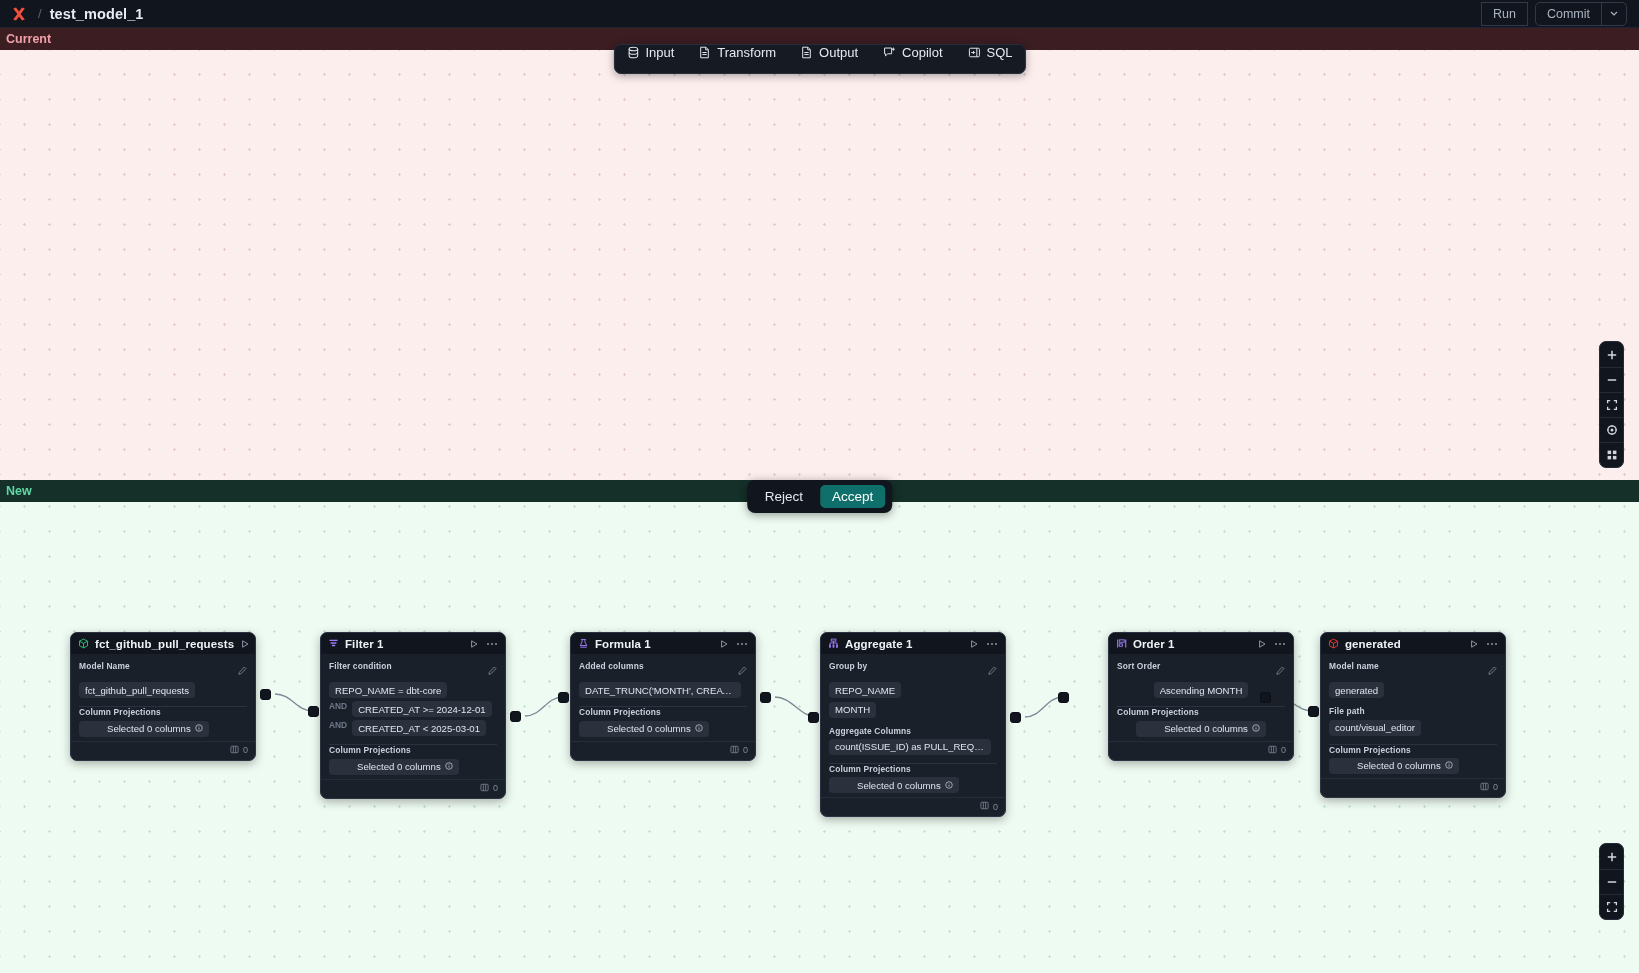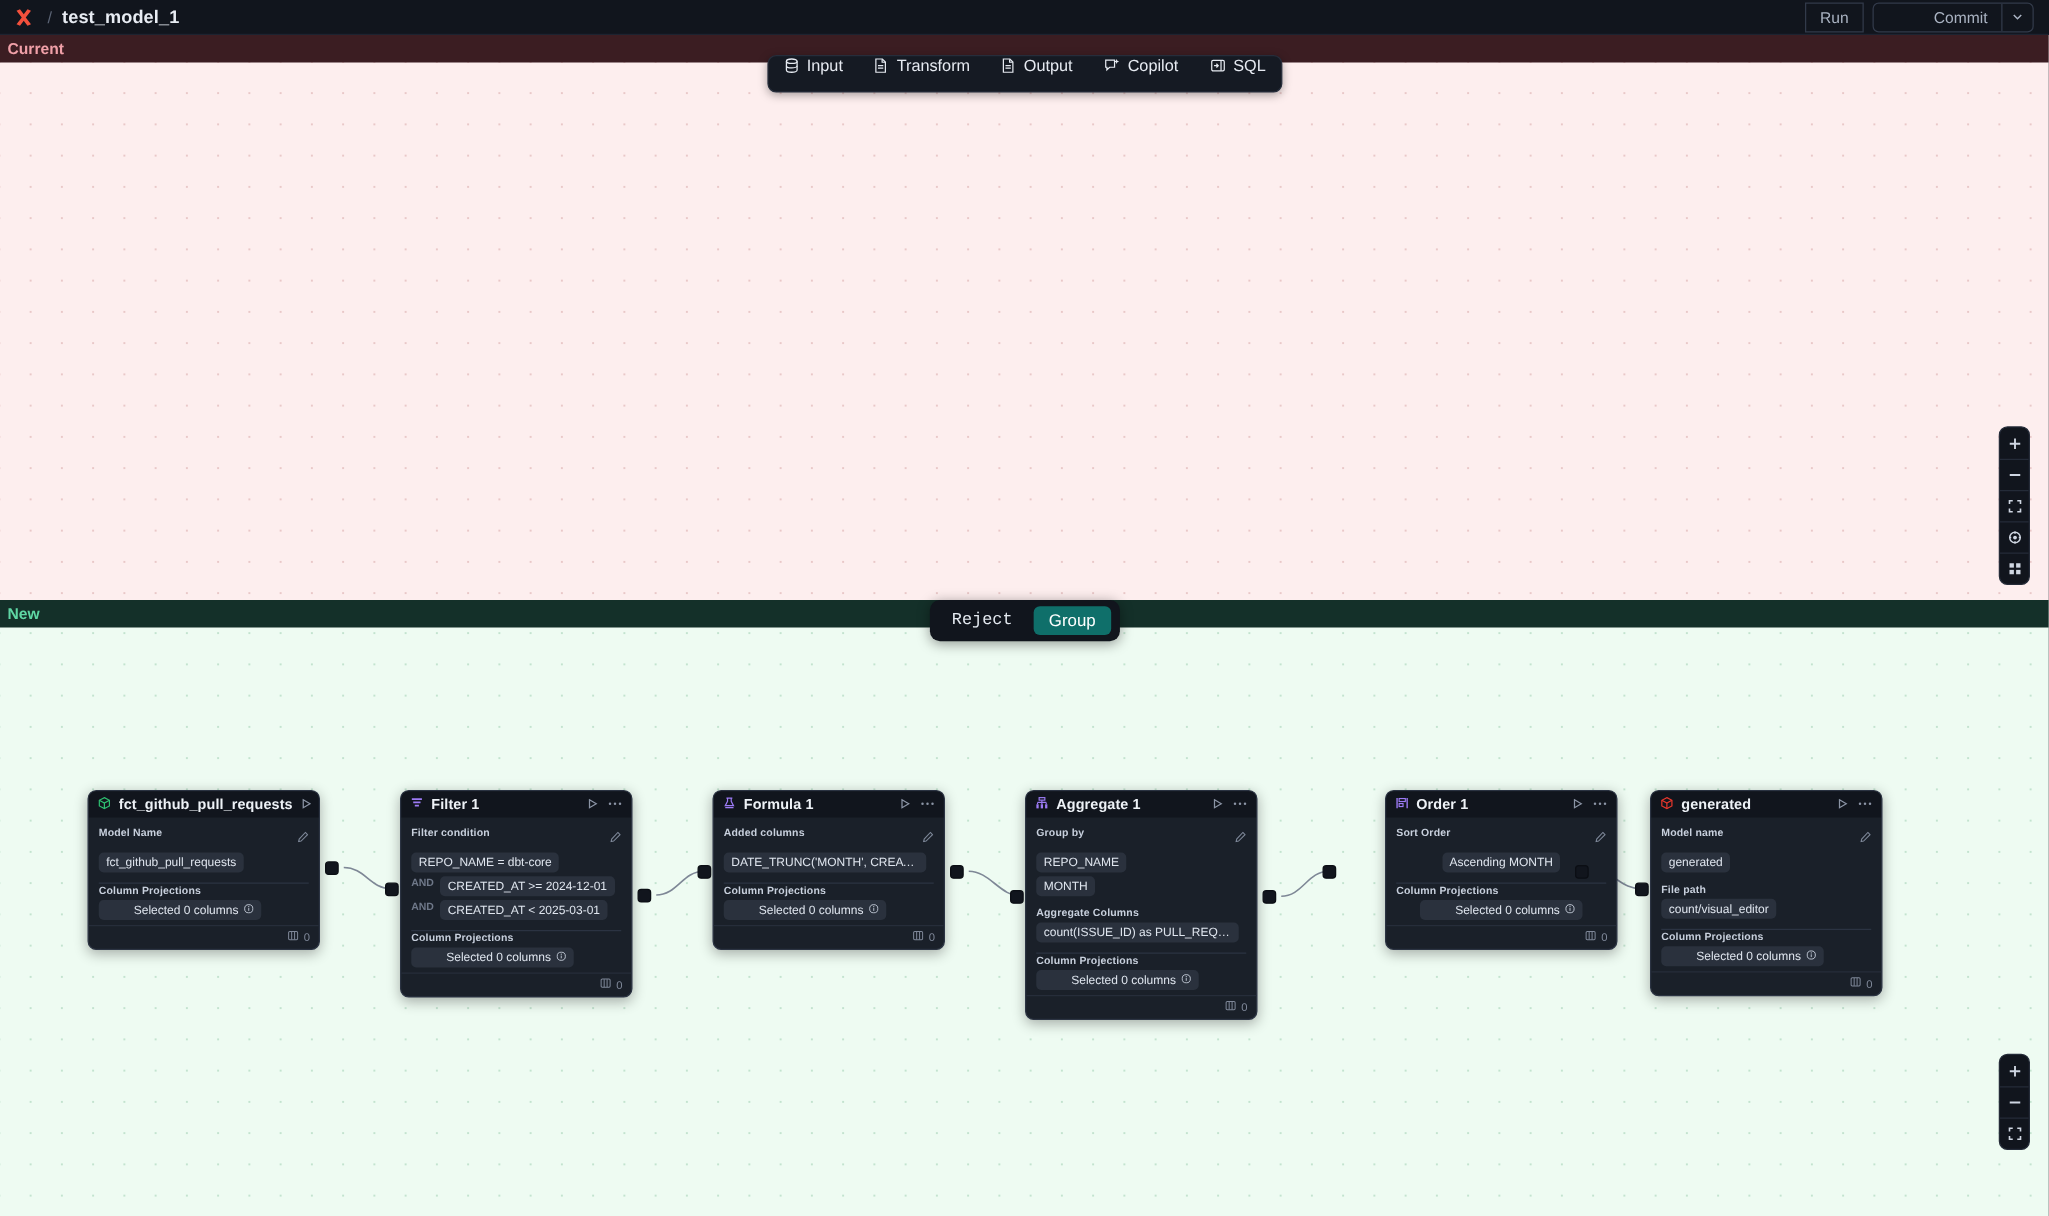--- a/index.html
+++ b/index.html
@@ -22,21 +22,21 @@
   }
   .logo { width: 22px; height: 22px; display: flex; align-items: center; justify-content: center; }
   .crumb-sep { color: #5b6475; font-size: 13px; margin: 0 8px; }
   .crumb-title { color: #e8ecf3; font-size: 14.5px; font-weight: 700; letter-spacing: .1px; }
   .topbar-right { margin-left: auto; display: flex; align-items: center; gap: 7px; padding-right: 4px; }
   .btn-ghost {
     border: 1px solid #323a4a; background: transparent; color: #aab3c2;
     font-size: 12.5px; border-radius: 0; padding: 3px 11px; line-height: 16px;
     font-family: "Liberation Sans", sans-serif; cursor: pointer;
   }
-  .split { display: flex; align-items: stretch; border: 1px solid #323a4a; border-radius: 5px; overflow: hidden; padding-left: 37px; }
+  .split { display: flex; align-items: stretch; border: 1px solid #323a4a; border-radius: 5px; overflow: hidden; }
   .split > .sp { background: transparent; color: #aab3c2; font-size: 12.5px; padding: 3px 11px; line-height: 16px; border: none; cursor: pointer; font-family: "Liberation Sans", sans-serif; }
   .split > .sp + .sp { border-left: 1px solid #323a4a; padding: 3px 7px; }
 
   
   .pane { position: absolute; left: 0; width: 1639px; overflow: hidden; }
   .pane-current { top: 28px; height: 452px; background: #fdeeee; }
   .pane-new { top: 480px; height: 493px; background: #eefbf2; }
 
   .dots-red {
     position: absolute; inset: 0;
@@ -75,21 +75,21 @@
   
   .decide {
     position: absolute; top: 480px; left: 50%; transform: translate(-50%, 0);
     z-index: 55;
     background: #11151d; border-radius: 8px;
     padding: 5px 7px; display: flex; align-items: center; gap: 6px;
     box-shadow: 0 2px 10px rgba(0,0,0,.4);
   }
   .btn-reject {
     background: transparent; border: none; color: #e3e8ef; font-size: 13.5px;
-    padding: 4px 11px; border-radius: 5px; cursor: pointer; font-family: Liberation Mono, monospace;
+    padding: 4px 11px; border-radius: 5px; cursor: pointer; font-family: Liberation Sans, sans-serif;
   }
   .btn-accept {
     background: #0f6f6a; border: none; color: #ffffff; font-size: 13.5px;
     padding: 4px 12px; border-radius: 5px; cursor: pointer; font-family: "Liberation Sans", sans-serif;
   }
 
   
   .zoomstack {
     position: absolute; width: 25px;
     background: #11151d; border: 1px solid #242b38; border-radius: 7px;
@@ -650,14 +650,14 @@
   </button>
   <button class="zs-btn">
     <svg width="12" height="12" viewBox="0 0 12 12">
         <path d="M1.6 4.2 V1.6 H4.2 M7.8 1.6 H10.4 V4.2 M10.4 7.8 V10.4 H7.8 M4.2 10.4 H1.6 V7.8" stroke="#cfd6e2" stroke-width="1.3" fill="none"></path>
       </svg>
   </button>
 </div>
 
 <div class="decide">
   <button class="btn-reject">Reject</button>
-  <button class="btn-accept">Group</button>
+  <button class="btn-accept">Accept</button>
 </div>
 
 </body></html>

